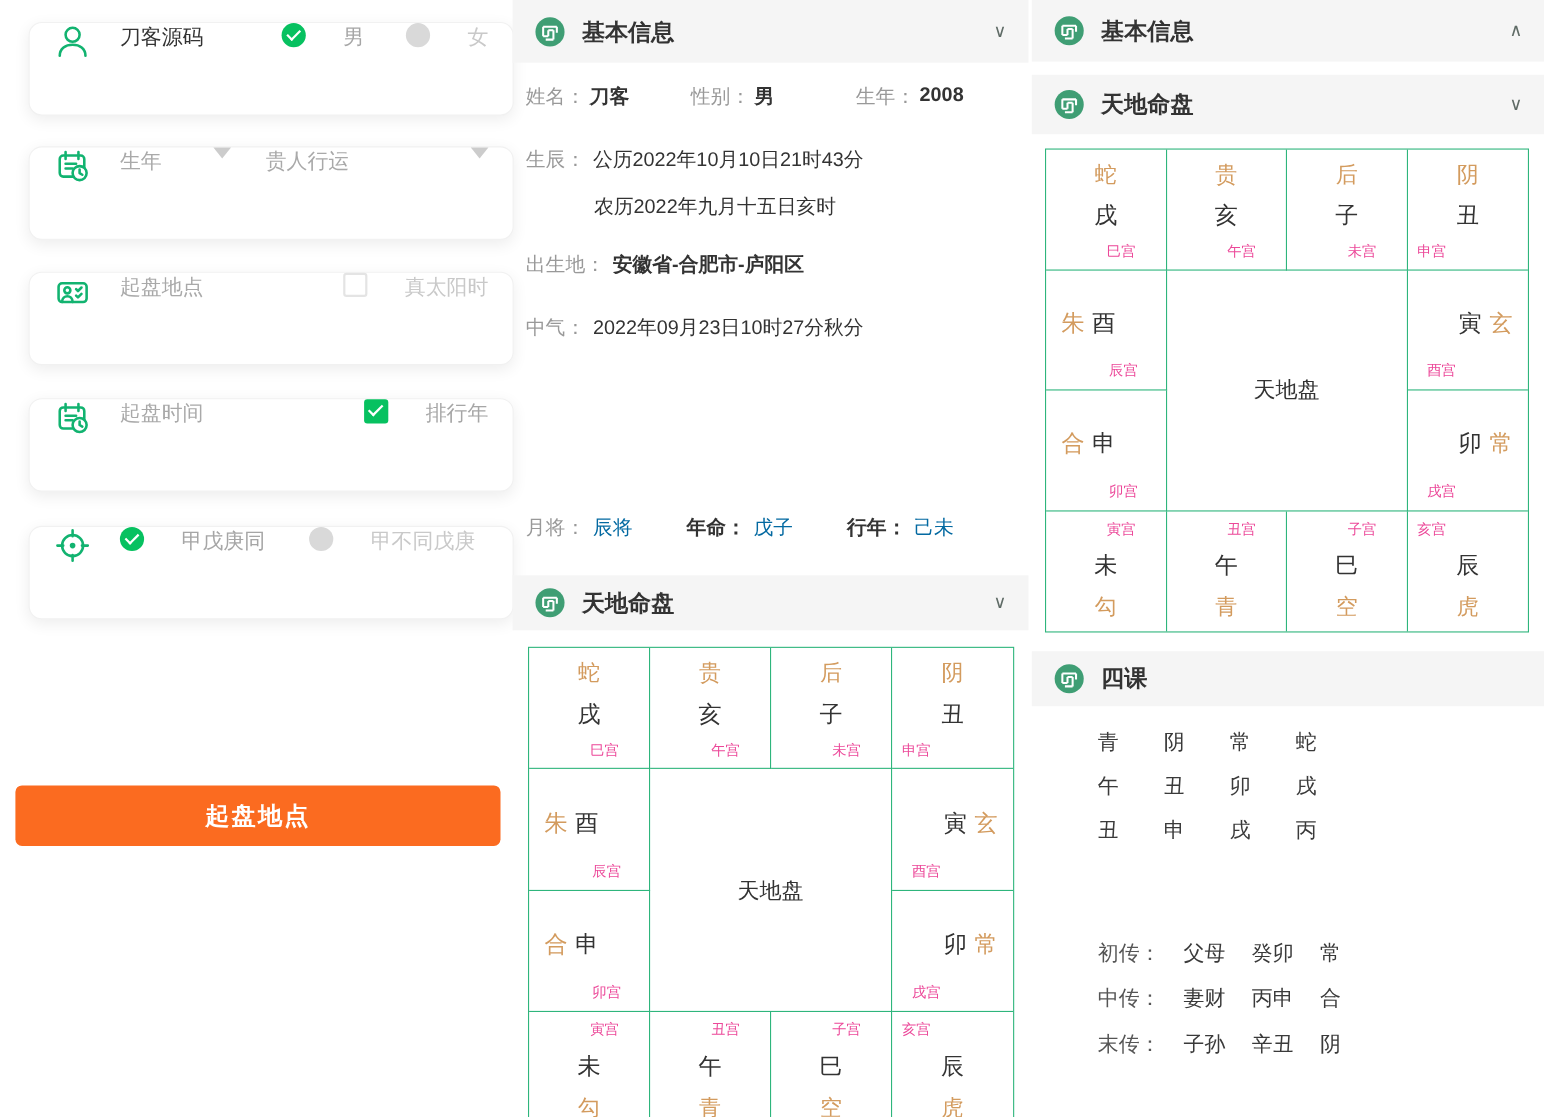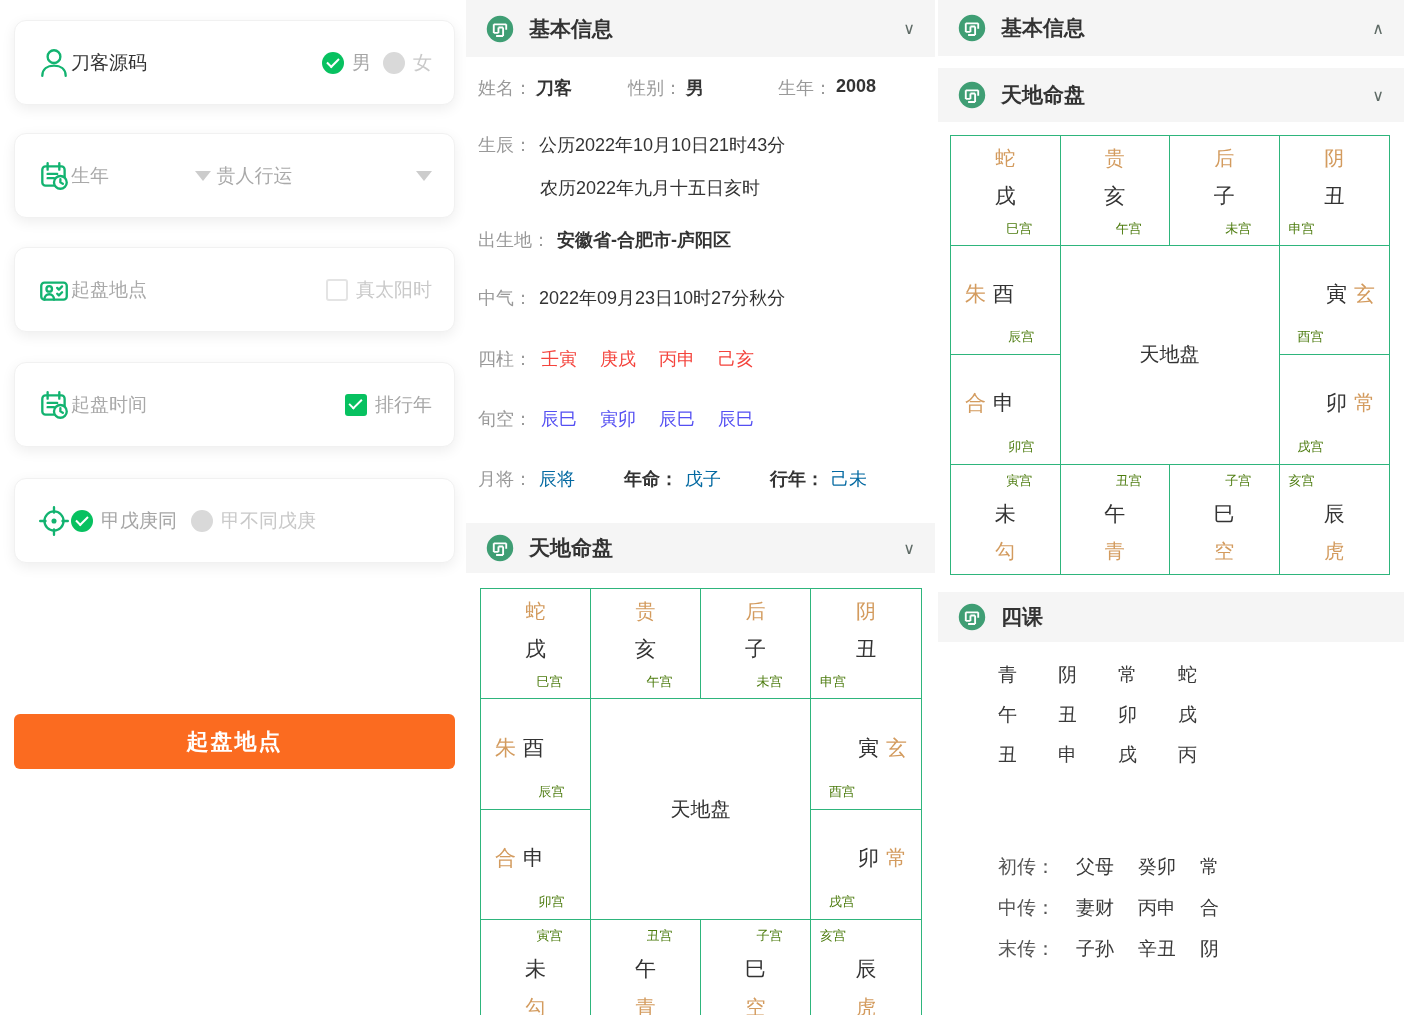--- a/index.html
+++ b/index.html
@@ -4,23 +4,23 @@
 <style>
   * { margin:0; padding:0; box-sizing:border-box; }
   html,body { width:1404px; height:1015px; overflow:hidden; background:#fff;
     font-family:"Liberation Sans","DejaVu Sans",sans-serif; color:#333; }
   .col { position:absolute; top:0; height:740px; }
   .col-left  { left:0;    width:466px; }
   .col-mid   { left:466px; width:469px; }
   .col-right { left:938px; width:466px; }
 
   
-  .card { position:absolute; left:14px; width:441px; height:85px; background:#fff;
+  .card { position:absolute; left:26px; width:441px; height:85px; background:#fff;
     border:1px solid #f1f1f1; border-radius:12px; box-shadow:0 4px 14px rgba(0,0,0,.07);
-    display:flex; align-items:center; padding:0 22px; gap:0; }
+    display:flex; padding:0 22px; gap:26px; }
   .card.c1{top:20px}.card.c2{top:133px}.card.c3{top:247px}.card.c4{top:362px}
   .card.c5{top:478px}.card.c6{top:596px}
   .icon32 { width:34px; height:34px; flex:0 0 34px; }
   .icon32 svg { width:100%; height:100%; stroke:#12b370; stroke-width:2.2; fill:none;
     stroke-linecap:round; stroke-linejoin:round; }
   .ph  { color:#a9a9a9; font-size:19px; }
   .val { color:#333; font-size:19px; }
   .flex1 { flex:1; }
   .caret { width:0; height:0; border-left:8px solid transparent; border-right:8px solid transparent;
     border-top:10px solid #ccc; }
@@ -63,21 +63,21 @@
   .chart { position:absolute; display:grid; grid-template-columns:repeat(4,1fr);
     grid-template-rows:repeat(4,1fr); border:1px solid #2eb57c; background:#fff; }
   .cell { border-right:1px solid #2eb57c; border-bottom:1px solid #2eb57c; position:relative;
     display:flex; flex-direction:column; align-items:center; }
   .cell.nor { border-right:none; }
   .cell.nob { border-bottom:none; }
   .cell.top    { justify-content:space-between; padding:9px 0 7px; }
   .cell.bottom { justify-content:space-between; padding:7px 0 9px; }
   .general { color:#d39b5e; font-size:20px; }
   .branch  { color:#333;   font-size:21px; }
-  .palace  { color:#4d7c0f; font-size:13px; }
+  .palace  { color:#ec4899; font-size:13px; }
   .pal-c { transform:translateX(14px); }
   .pal-l { align-self:flex-start; margin-left:9px; transform:none; }
   .cell.midl, .cell.midr { justify-content:center; }
   .cell.midl .pair { align-self:flex-start; padding-left:14px; }
   .cell.midr .pair { align-self:flex-end;  padding-right:14px; }
   .pair { display:flex; gap:7px; align-items:center; margin-bottom:12px; font-size:21px; }
   .pair .general { font-size:21px; }
   .cell .palace.bot { position:absolute; bottom:8px; }
   .cell .palace.bot.pal-c { left:50%; transform:translateX(-50%) translateX(16px); }
   .cell .palace.bot.pal-l { left:9px; transform:none; }
@@ -211,35 +211,21 @@
   <div class="inforow" style="top:228px">
     <span class="lbl">出生地：</span>
     <span class="b" style="margin-left:2px">安徽省-合肥市-庐阳区</span>
   </div>
 
   <div class="inforow" style="top:286px">
     <span class="lbl">中气：</span>
     <span class="n" style="margin-left:2px">2022年09月23日10时27分秋分</span>
   </div>
 
-  <div class="inforow gap18" style="top:347px">
-    <span class="lbl" style="margin-right:4px">四柱：</span>
-    <span class="red">壬寅</span>
-    <span class="red">庚戌</span>
-    <span class="red">丙申</span>
-    <span class="red">己亥</span>
-  </div>
-
-  <div class="inforow gap18" style="top:407px">
-    <span class="lbl" style="margin-right:4px">旬空：</span>
-    <span class="blue">辰巳</span>
-    <span class="blue">寅卯</span>
-    <span class="blue">辰巳</span>
-    <span class="blue">辰巳</span>
-  </div>
+
 
   <div class="inforow" style="top:467px">
     <span class="lbl">月将：</span>
     <span class="green" style="margin-left:2px">辰将</span>
     <span class="b" style="margin-left:44px">年命：</span>
     <span class="green" style="margin-left:2px">戊子</span>
     <span class="b" style="margin-left:44px">行年：</span>
     <span class="green" style="margin-left:2px">己未</span>
   </div>
 

